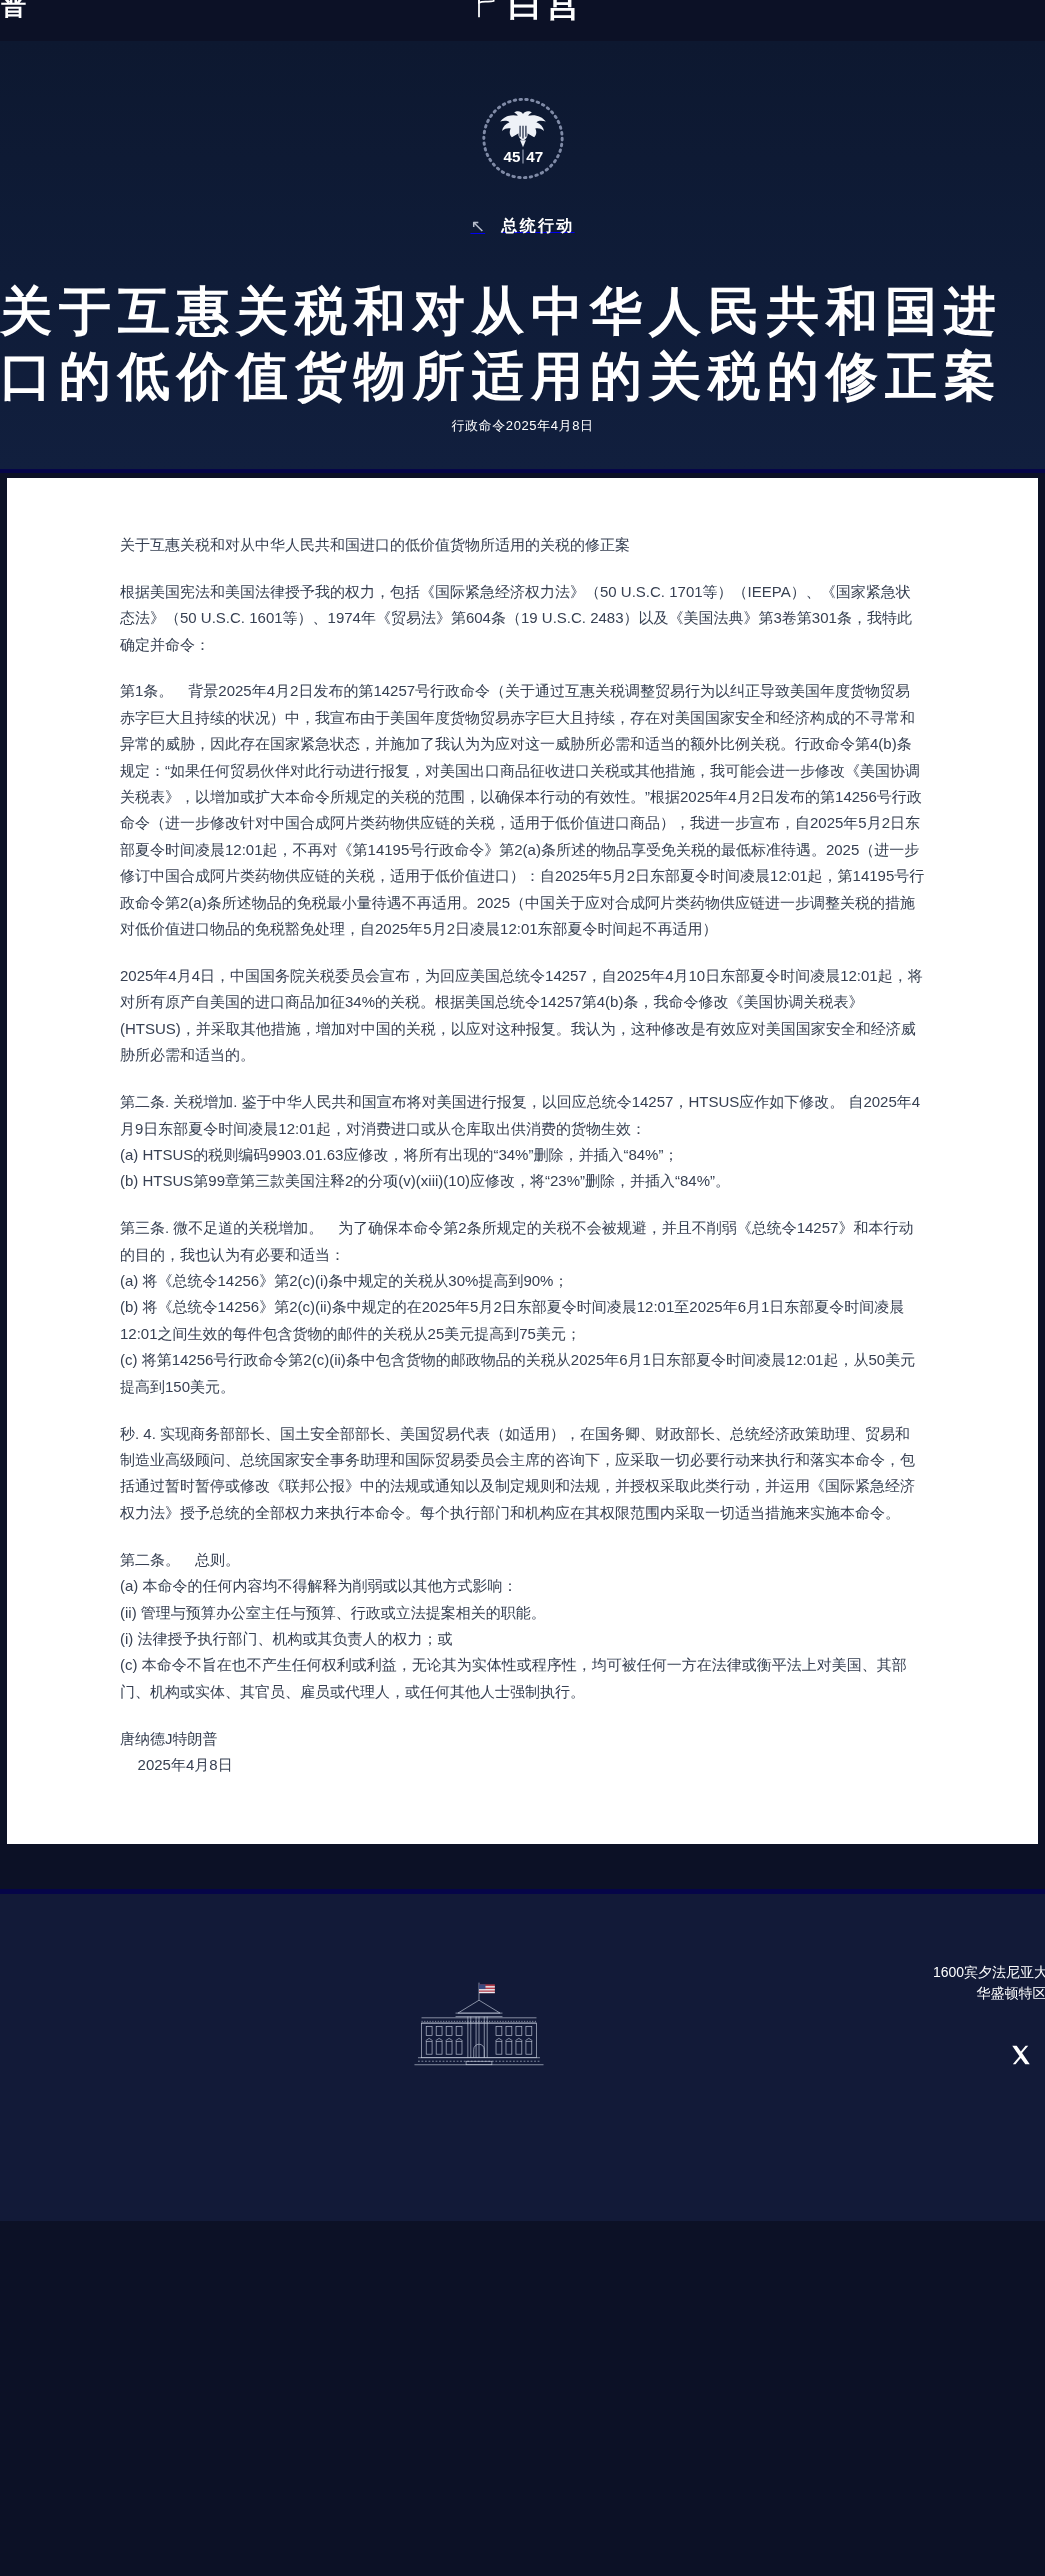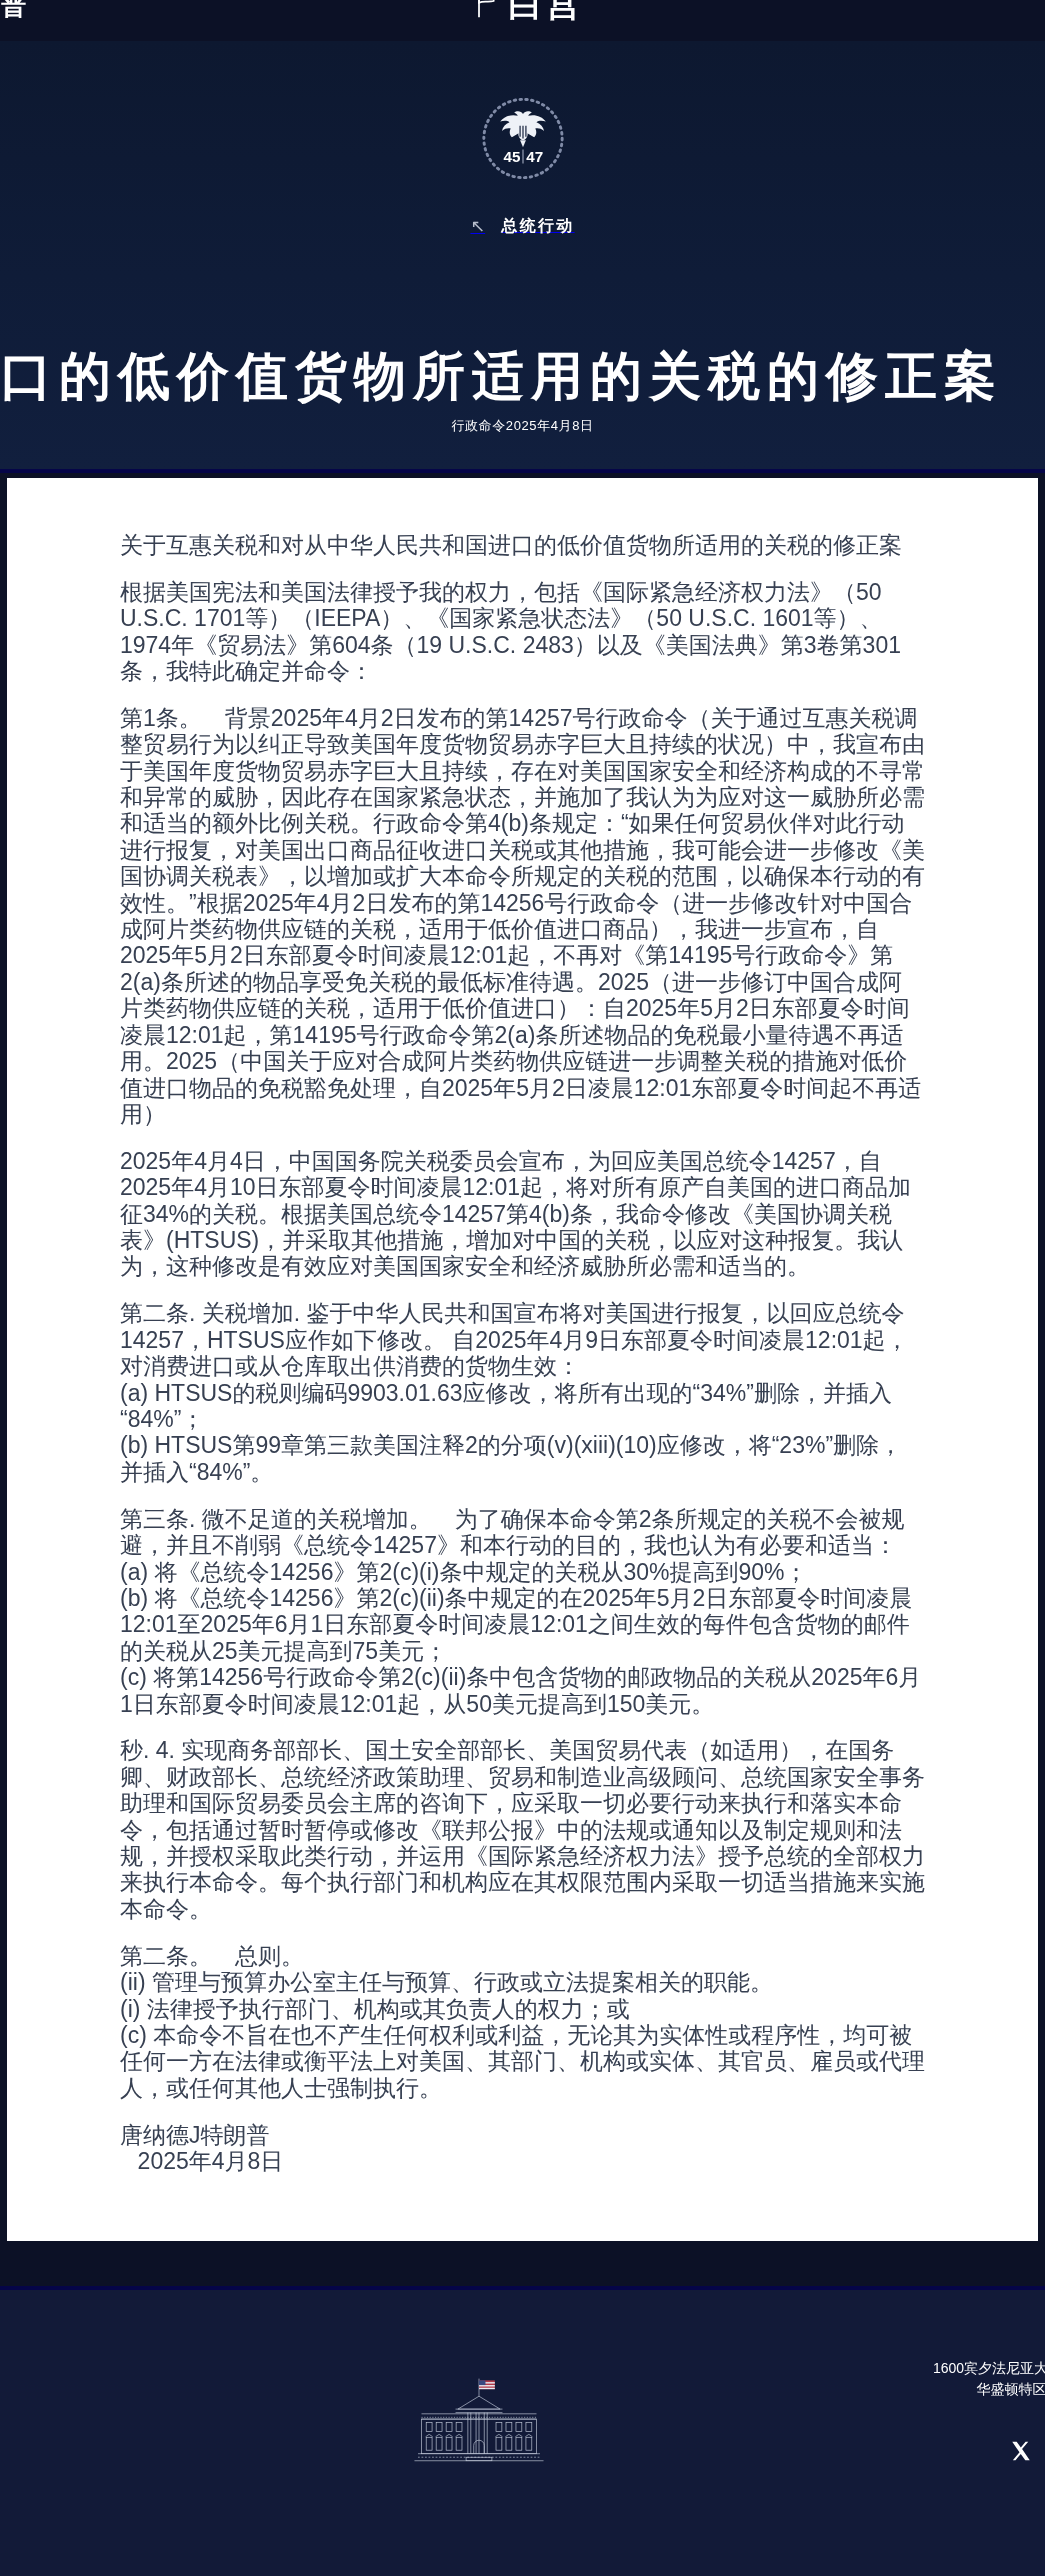--- a/index.html
+++ b/index.html
@@ -29,21 +29,21 @@
               font-weight:600;font-size:52px;line-height:65px;letter-spacing:7px;}
   .hero-meta{position:absolute;top:376px;left:0;right:0;display:flex;
              justify-content:center;font-size:13px;letter-spacing:0.6px;}
 
   
   .divider{height:3.5px;background:#050548;}
   .card-zone{background:#0c1126;padding:5.3px 7px 45px 7px;}
 
   
   .card{background:#ffffff;color:#374052;padding:54px 113px 66px 113px;
-        font-size:23px;line-height:26.4px;}
+        font-size:15px;line-height:26.4px;}
   .card p{margin:20.5px 0 0 0;}
   .card p.first{margin-top:0;}
   .card p.tight{margin-top:0;}
   .card p.indent{padding-left:17.6px;}
   .u{text-underline-offset:2.9px;}
 
   
   .footer{height:327px;background:#121a38;position:relative;overflow:hidden;color:#fff;}
   .wh-art{position:absolute;left:391px;top:86px;width:176px;height:112px;}
   .footer-address{position:absolute;left:888px;top:68px;width:247px;
@@ -88,21 +88,21 @@
         <text x="58" y="111" text-anchor="middle" font-size="26" font-weight="700" fill="#ffffff">45</text>
         <text x="97" y="111" text-anchor="middle" font-size="26" font-weight="700" fill="#ffffff">47</text>
       </svg>
     </div>
 
     <a class="breadcrumb" href="#">
       <span class="arrow">↖</span>
       <span class="bc-label">总统行动</span>
     </a>
 
-    <h1 class="hero-title"><br><span>口的低价值货物所适用的关税的修正案</span></h1>
+    <h1 class="hero-title"><span>关于互惠关税和对从中华人民共和国进</span><br><span>口的低价值货物所适用的关税的修正案</span></h1>
 
     <div class="hero-meta">
       <span>行政命令</span>
       <span>2025年4月8日</span>
     </div>
   </section>
 
   <div class="divider"></div>
 
   <div class="card-zone">
@@ -114,20 +114,21 @@
         <p>2025年4月4日，中国国务院关税委员会宣布，为回应美国总统令14257，自2025年4月10日东部夏令时间凌晨12:01起，将对所有原产自美国的进口商品加征34%的关税。根据美国总统令14257第4(b)条，我命令修改《美国协调关税表》(HTSUS)，并采取其他措施，增加对中国的关税，以应对这种报复。我认为，这种修改是有效应对美国国家安全和经济威胁所必需和适当的。</p>
         <p><span class="u">第二条. 关税增加.</span> 鉴于中华人民共和国宣布将对美国进行报复，以回应总统令14257，HTSUS应作如下修改。 自2025年4月9日东部夏令时间凌晨12:01起，对消费进口或从仓库取出供消费的货物生效：</p>
         <p class="tight">(a) HTSUS的税则编码9903.01.63应修改，将所有出现的“34%”删除，并插入“84%”；</p>
         <p class="tight">(b) HTSUS第99章第三款美国注释2的分项(v)(xiii)(10)应修改，将“23%”删除，并插入“84%”。</p>
         <p><span class="u">第三条. 微不足道的关税增加。</span>　为了确保本命令第2条所规定的关税不会被规避，并且不削弱《总统令14257》和本行动的目的，我也认为有必要和适当：</p>
         <p class="tight">(a) 将《总统令14256》第2(c)(i)条中规定的关税从30%提高到90%；</p>
         <p class="tight">(b) 将《总统令14256》第2(c)(ii)条中规定的在2025年5月2日东部夏令时间凌晨12:01至2025年6月1日东部夏令时间凌晨12:01之间生效的每件包含货物的邮件的关税从25美元提高到75美元；</p>
         <p class="tight">(c) 将第14256号行政命令第2(c)(ii)条中包含货物的邮政物品的关税从2025年6月1日东部夏令时间凌晨12:01起，从50美元提高到150美元。</p>
         <p><span class="u">秒. 4.</span> <span class="u">实现</span>商务部部长、国土安全部部长、美国贸易代表（如适用），在国务卿、财政部长、总统经济政策助理、贸易和制造业高级顾问、总统国家安全事务助理和国际贸易委员会主席的咨询下，应采取一切必要行动来执行和落实本命令，包括通过暂时暂停或修改《联邦公报》中的法规或通知以及制定规则和法规，并授权采取此类行动，并运用《国际紧急经济权力法》授予总统的全部权力来执行本命令。每个执行部门和机构应在其权限范围内采取一切适当措施来实施本命令。</p>
         <p><span class="u">第二条。</span>　<span class="u">总则。</span></p>
+        <p class="tight">(a) 本命令的任何内容均不得解释为削弱或以其他方式影响：</p>
         <p class="tight">(ii) 管理与预算办公室主任与预算、行政或立法提案相关的职能。</p>
         <p class="tight">(i) 法律授予执行部门、机构或其负责人的权力；或</p>
         <p class="tight">(c) 本命令不旨在也不产生任何权利或利益，无论其为实体性或程序性，均可被任何一方在法律或衡平法上对美国、其部门、机构或实体、其官员、雇员或代理人，或任何其他人士强制执行。</p>
         <p>唐纳德J特朗普</p>
         <p class="tight indent">2025年4月8日</p>
       </article>
   </div>
 
   <div class="divider" style="height:4.1px"></div>
 

